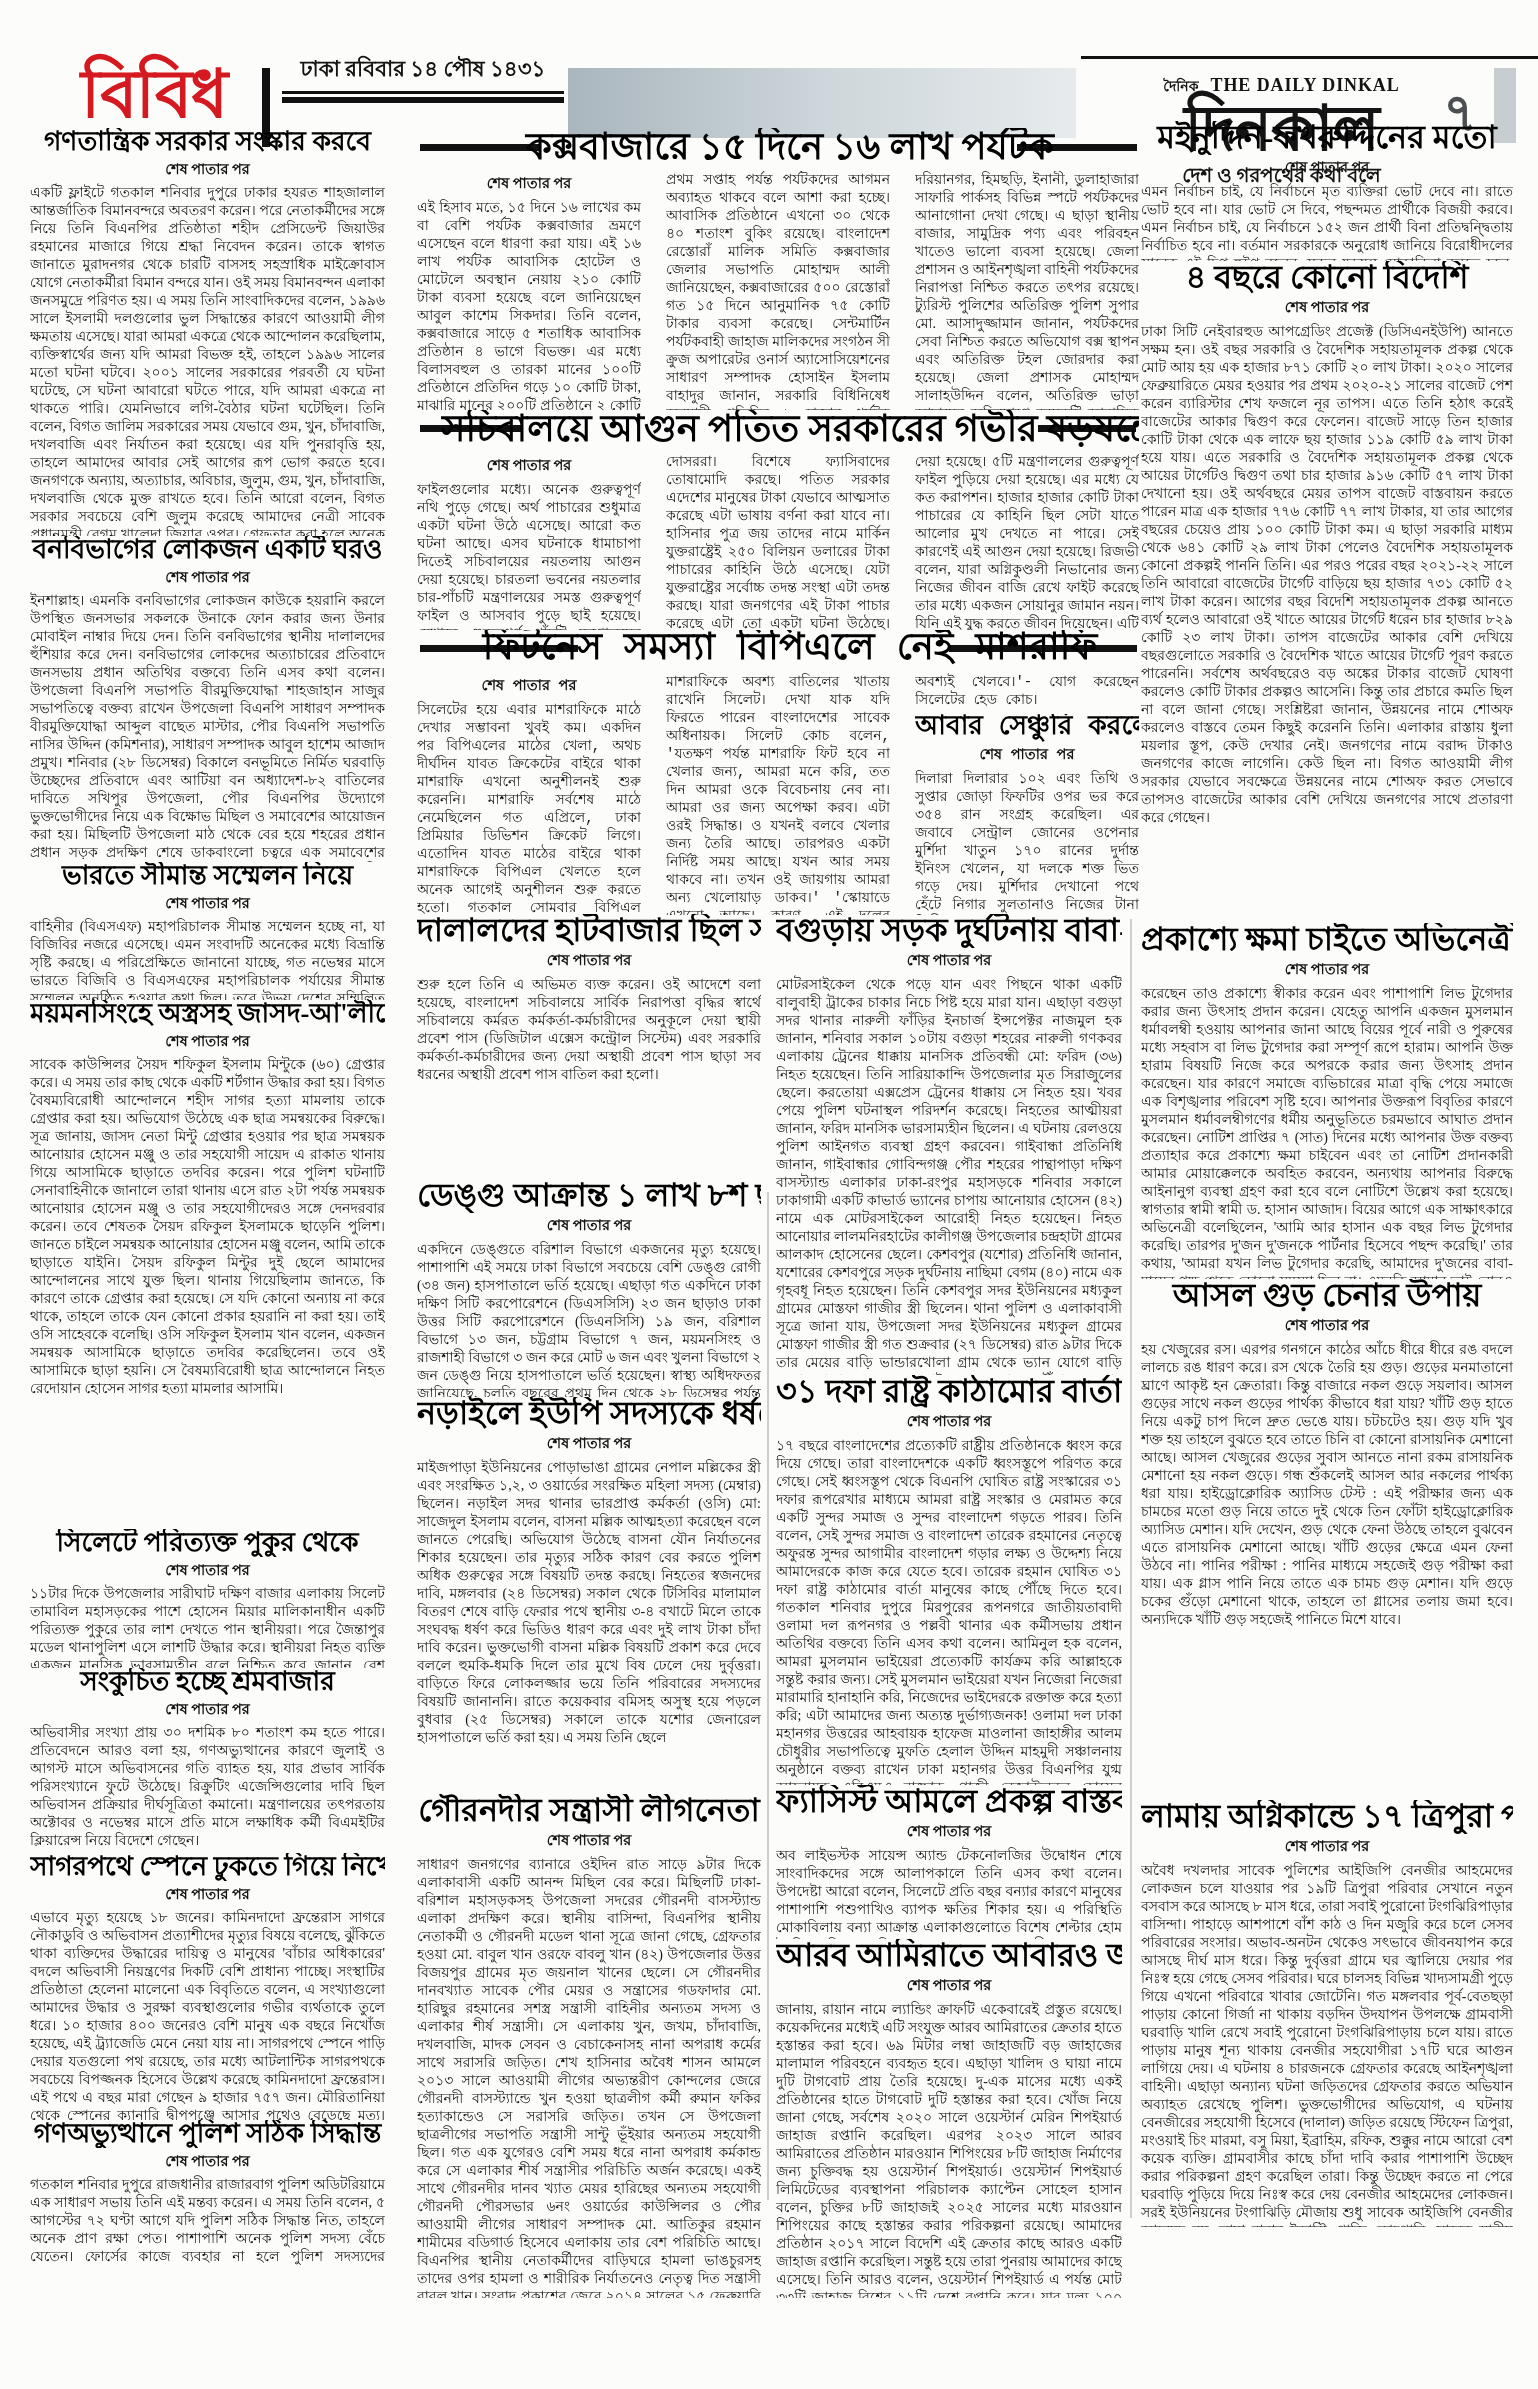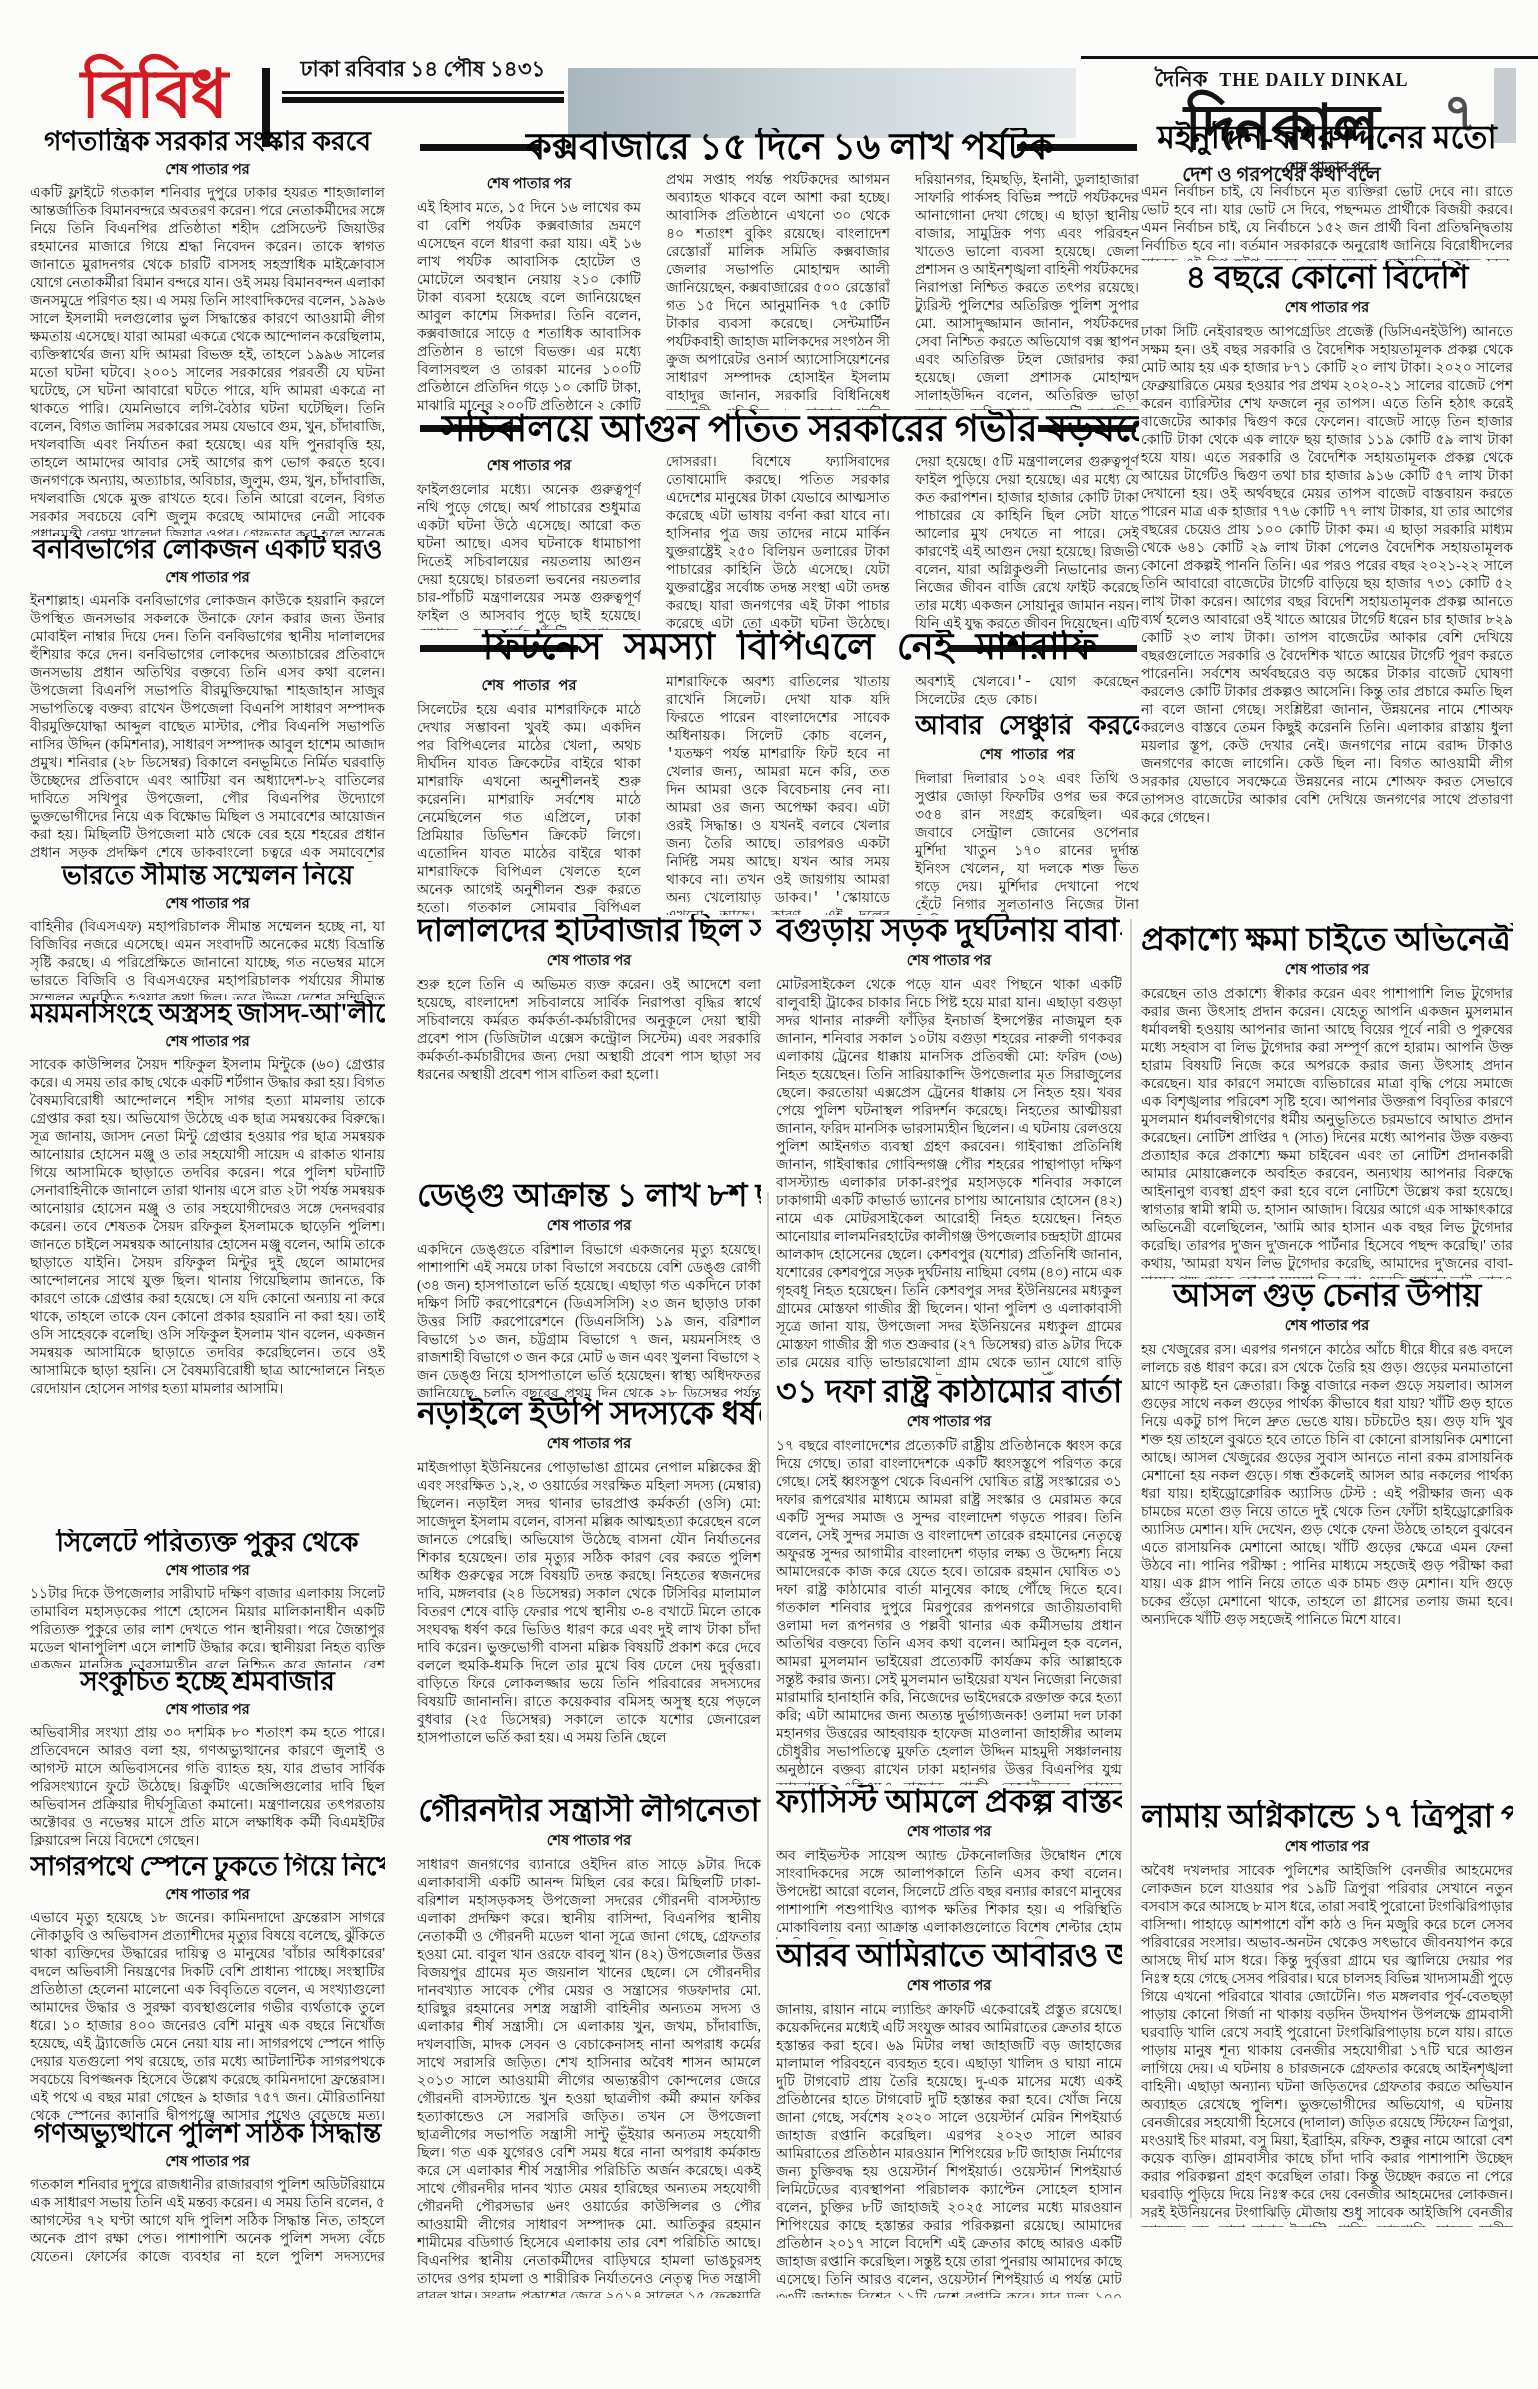--- a/index.html
+++ b/index.html
@@ -12,21 +12,21 @@
   .datebox{position:absolute;left:282px;top:52px;width:282px;text-align:center;}
   .datebox .bn{font-size:21.4px;font-weight:700;}
   .datebox .rule1{height:3.4px;background:#111;margin:2.6px 0 1.7px 0;}
   .datebox .en{font-size:26px;}
   .datebox .rule2{height:6px;background:#111;margin-top:2.6px;}
   .graybar{position:absolute;left:568px;top:68px;width:508px;height:70px;
            background:linear-gradient(to right,#a9b6bd,#cdd6da,#e7ebed);}
   .mast-rule{position:absolute;left:1081px;top:56px;width:457px;height:3.4px;background:#111;}
   .masthead{position:absolute;left:1102px;top:63px;width:359px;text-align:center;}
   .mast-top{display:flex;justify-content:center;gap:12px;align-items:baseline;}
-  .mast-daily{font-size:21px;font-weight:700;}
+  .mast-daily{font-size:14px;font-weight:700;margin-top:12px;}
   .mast-en{font-size:18px;font-weight:700;letter-spacing:0.9px;}
   .mast-bn{font-size:63px;font-weight:900;line-height:60px;letter-spacing:-0.9px;}
   .mast-tag{font-size:19.7px;font-weight:700;margin-top:1.7px;}
   .pageno{position:absolute;left:1443px;top:72px;font-size:53px;font-weight:700;color:#4b4f52;}
   .edgebar{position:absolute;left:1494px;top:68px;width:22px;height:75px;background:#c7cdd0;}
   
   .art{overflow:hidden;}
   .hl{font-weight:900;text-align:center;line-height:1.05;color:#000;white-space:nowrap;overflow:hidden;}
   .hl1{font-size:26.5px;}
   .hlband{font-size:37px;}

